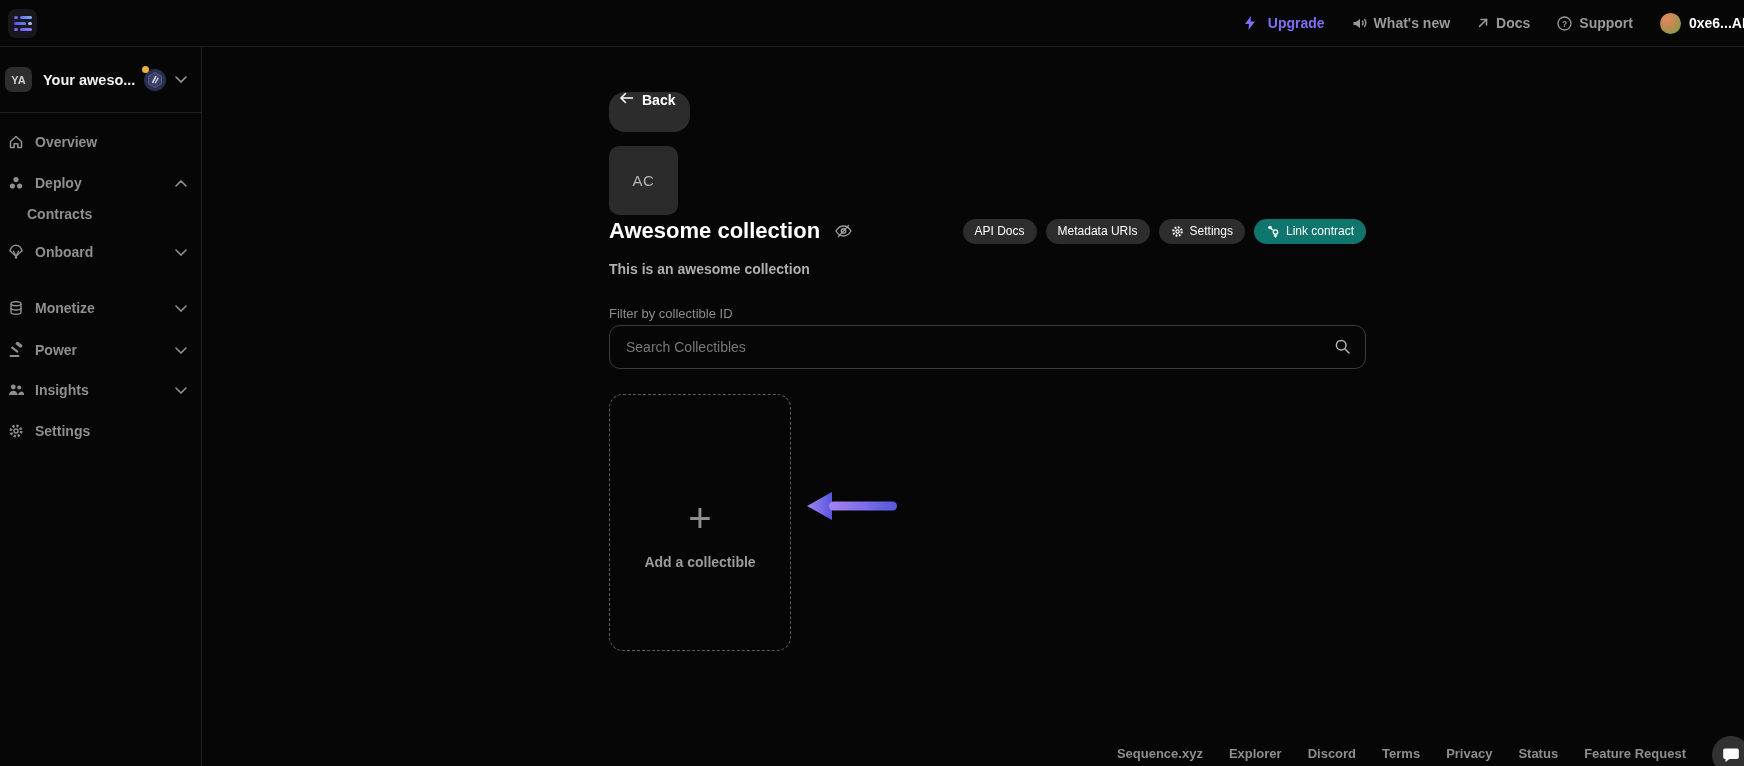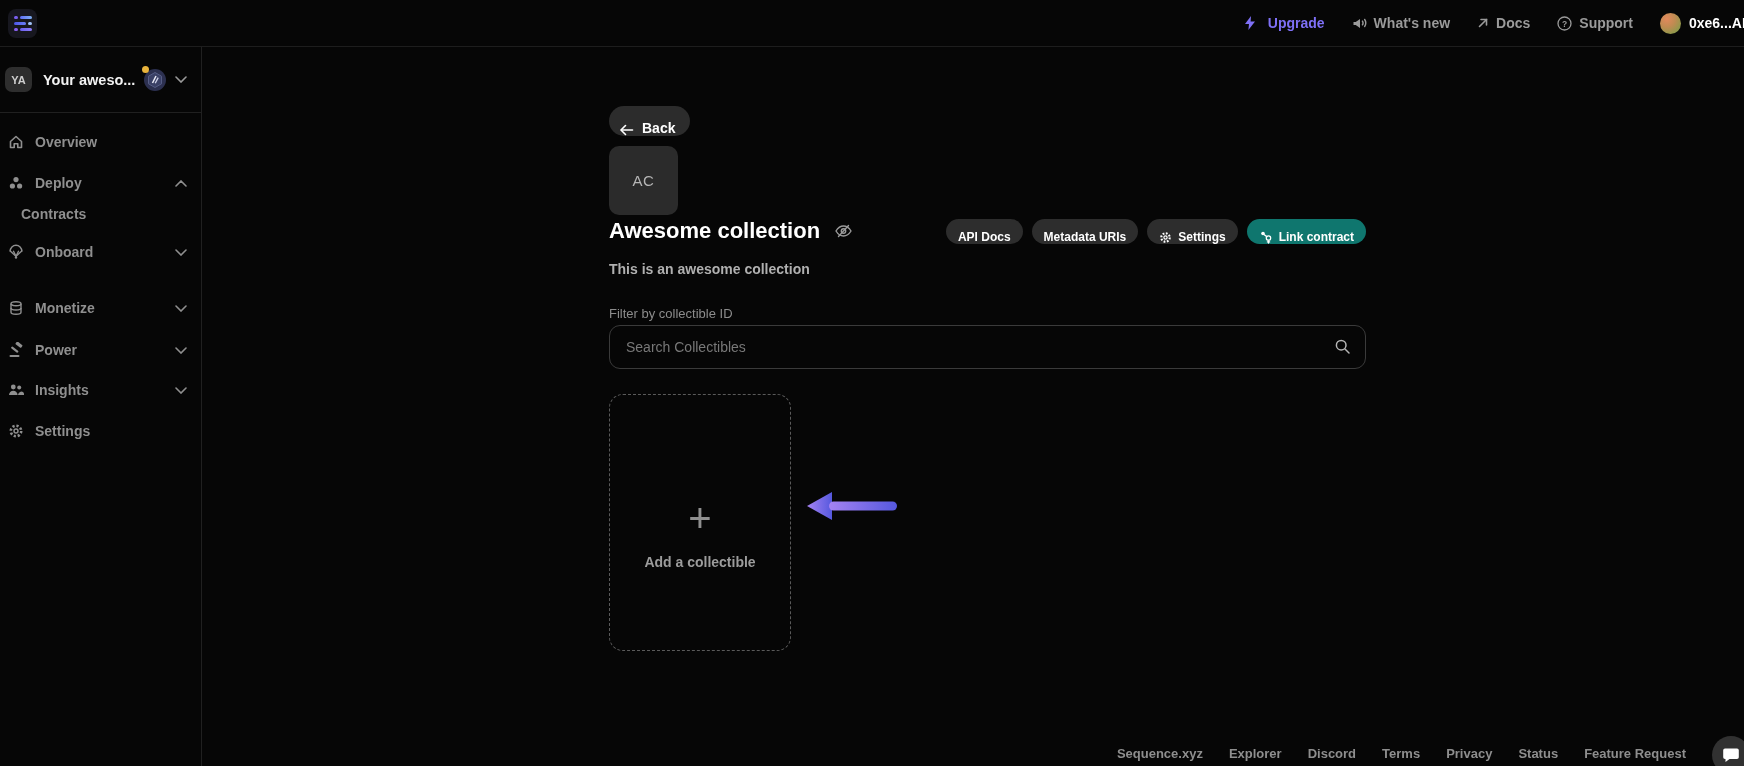--- a/index.html
+++ b/index.html
@@ -41,43 +41,43 @@
   .org-name{ font-size:14.5px; font-weight:700; color:#f2f2f2; margin-left:11px; flex:1; white-space:nowrap; overflow:hidden; }
   .org-badge{ position:relative; width:22px; height:22px; margin-right:9px; flex:0 0 auto; }
   .org-badge .hex-circle{ width:22px; height:22px; border-radius:50%; background:#2c3050;
      display:flex; align-items:center; justify-content:center; overflow:hidden; }
   .org-badge .notif-dot{ position:absolute; left:-2px; top:-3px; width:7px; height:7px; border-radius:50%; background:#e8b33c; }
   .nav{ padding-top:15px; }
   .nav-item{ display:flex; align-items:center; height:28px; padding:0 14px 0 7px; cursor:pointer; }
   .nav-icon{ width:18px; display:flex; justify-content:center; flex:0 0 auto; }
   .nav-label{ font-size:14px; font-weight:600; color:#8f8f8f; margin-left:10px; flex:1; }
   .nav-item.active .nav-label{ color:#ffffff; font-weight:700; }
-  .nav-sub{ padding-left:21px; }
+  .nav-sub{ padding-left:27px; }
   .nav-sub .nav-label{ margin-left:0; }
   .nav-chevron{ flex:0 0 auto; display:flex; }
   
   .main{ position:absolute; left:609px; top:47px; width:757px; }
   .back-btn{
-    position:absolute; left:0; top:59px; height:30px; padding:0 15px 0 11px;
-    background:#2c2c2c; border-radius:16px; display:flex; align-items:flex-end; gap:8px;
+    position:absolute; left:0; top:45px; height:40px; padding:0 15px 0 11px;
+    background:#2c2c2c; border-radius:16px; display:flex; align-items:flex-start; gap:8px;
     font-size:14px; font-weight:700; color:#ffffff; cursor:pointer;
   }
   .coll-tile{
     position:absolute; left:0; top:99px; width:69px; height:69px; border-radius:10px;
     background:#2b2b2b; display:flex; align-items:center; justify-content:center;
     font-size:15px; color:#b5b5b5; letter-spacing:.5px;
   }
   .title-row{ position:absolute; left:0; top:171px; width:757px; display:flex; align-items:center; }
   .page-title{ font-size:22px; font-weight:700; color:#ffffff; white-space:nowrap; }
   .eye-icon{ margin-left:14px; display:flex; }
   .actions{ margin-left:auto; display:flex; align-items:center; gap:9px; }
   .pill{
     height:25px; padding:0 12px; border-radius:13px; background:#2d2d2d;
-    display:flex; align-items:flex-end; gap:6px;
-    font-size:12px; font-weight:700; color:#ffffff; cursor:pointer; white-space:nowrap;
+    display:flex; align-items:center; gap:6px;
+    font-size:12px; font-weight:400; color:#ffffff; cursor:pointer; white-space:nowrap;
   }
   .pill.primary{ background:#0f766e; }
   .subtitle{ position:absolute; left:0; top:214px; font-size:14px; font-weight:600; color:#b0b0b0; }
   .filter-label{ position:absolute; left:0; top:259px; font-size:13px; font-weight:500; color:#8c8c8c; }
   .search-wrap{ position:absolute; left:0; top:278px; width:757px; height:44px; }
   .search-input{
     width:100%; height:100%; background:transparent; border:1px solid #3a3a3a; border-radius:11px;
     padding:0 44px 0 16px; font-family:"Liberation Sans", sans-serif;
     font-size:14px; color:#e8e8e8; outline:none;
   }

